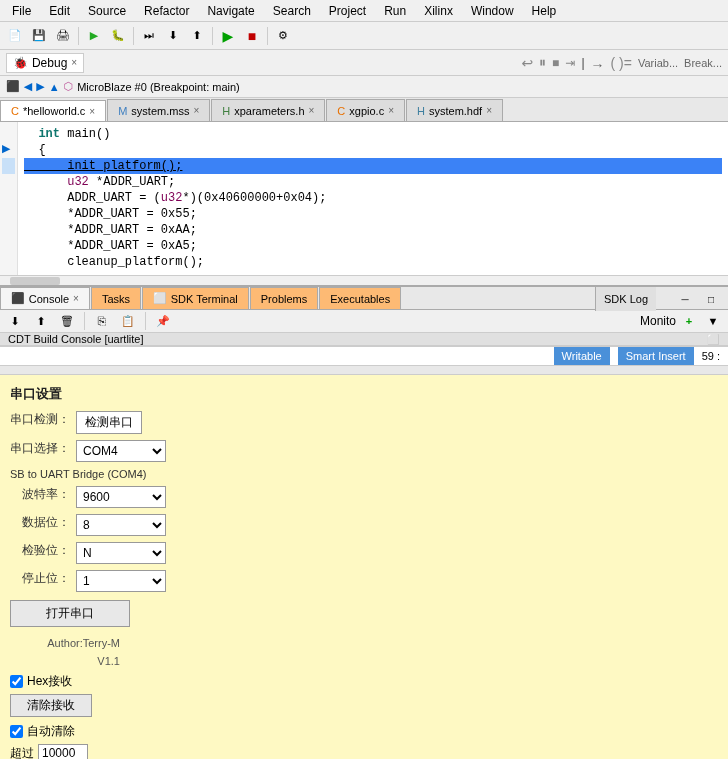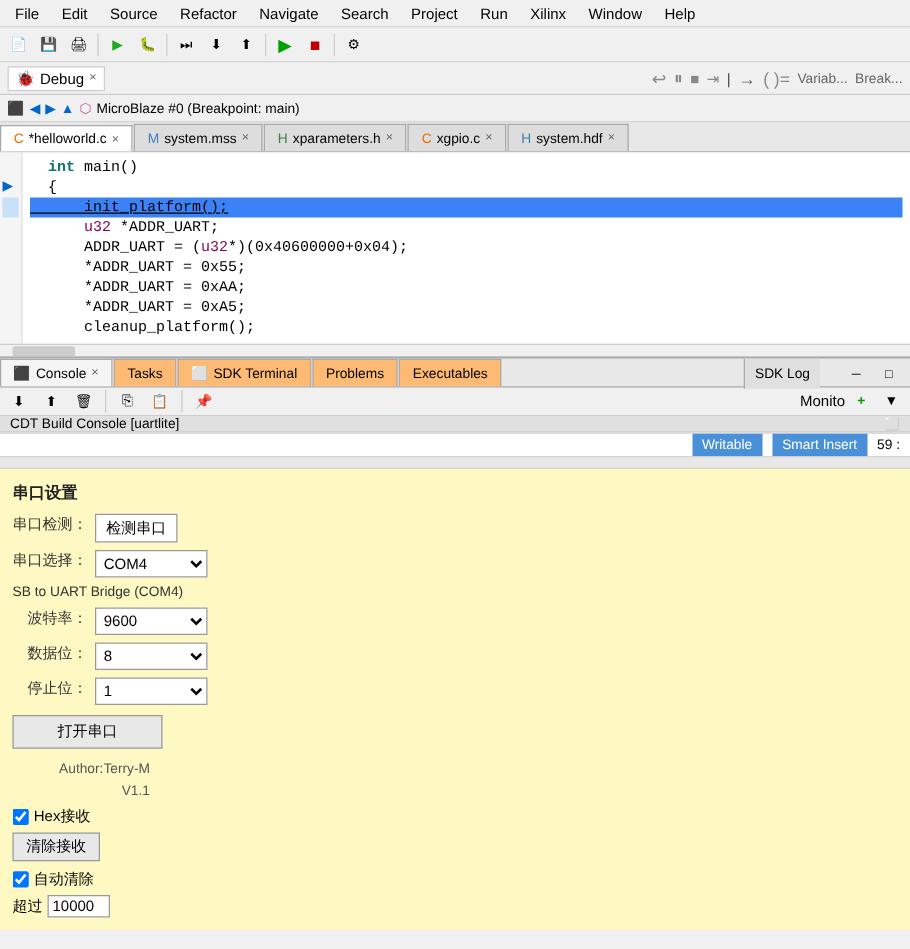--- a/index.html
+++ b/index.html
@@ -62,21 +62,21 @@
     .field-row { display: flex; margin-bottom: 6px; gap: 6px; }
     .field-label { width: 60px; font-size: 12px; color: #333; text-align: right; flex-shrink: 0; }
     .detect-btn { padding: 2px 8px; border: 1px solid #999; background: #fff; cursor: pointer; font-size: 12px; }
     .select-field { padding: 1px 2px; border: 1px solid #999; background: #fff; font-size: 12px; height: 22px; width: 90px; }
     .bridge-info { font-size: 11px; color: #333; margin-left: 0; margin-bottom: 6px; }
     .section-title { font-size: 13px; font-weight: bold; margin-bottom: 8px; color: #222; }
     .recv-area { border: 1px solid #aaa; background: #fff; width: 100%; height: 160px; resize: none; font-family: monospace; font-size: 11px; }
     .open-btn { width: 120px; padding: 4px 8px; border: 1px solid #999; background: #e8e8e8; cursor: pointer; font-size: 12px; text-align: center; display: block; margin-top: 8px; }
     .author-info { font-size: 11px; color: #555; text-align: right; margin-bottom: 6px; }
     .checkbox-row { display: flex; align-items: center; gap: 4px; margin-bottom: 4px; font-size: 12px; }
-    .clear-btn { padding: 2px 8px; border: 1px solid #999; background: #e8e8e8; cursor: pointer; font-size: 12px; margin-bottom: 6px; display: block; width: 70px; }
+    .clear-btn { padding: 2px 8px; border: 1px solid #999; background: #e8e8e8; cursor: pointer; font-size: 12px; margin-bottom: 6px; display: block; width: 82px; }
     .limit-row { display: flex; align-items: center; gap: 4px; font-size: 12px; }
     .limit-input { width: 50px; border: 1px solid #999; padding: 1px 3px; font-size: 12px; }
   </style>
 </head>
 <body>
 
 <div class="menu-bar">
   <span class="menu-item">File</span>
   <span class="menu-item">Edit</span>
   <span class="menu-item">Source</span>
@@ -281,20 +281,26 @@
           <option>9600</option>
         </select>
       </div>
       <div class="field-row">
         <span class="field-label">数据位：</span>
         <select class="select-field">
           <option>8</option>
         </select>
       </div>
       <div class="field-row">
+        <span class="field-label">检验位：</span>
+        <select class="select-field">
+          <option>N</option>
+        </select>
+      </div>
+      <div class="field-row">
         <span class="field-label">停止位：</span>
         <select class="select-field">
           <option>1</option>
         </select>
       </div>
       <button class="open-btn">打开串口</button>
     </div>
 
 
     <div class="serial-right">

